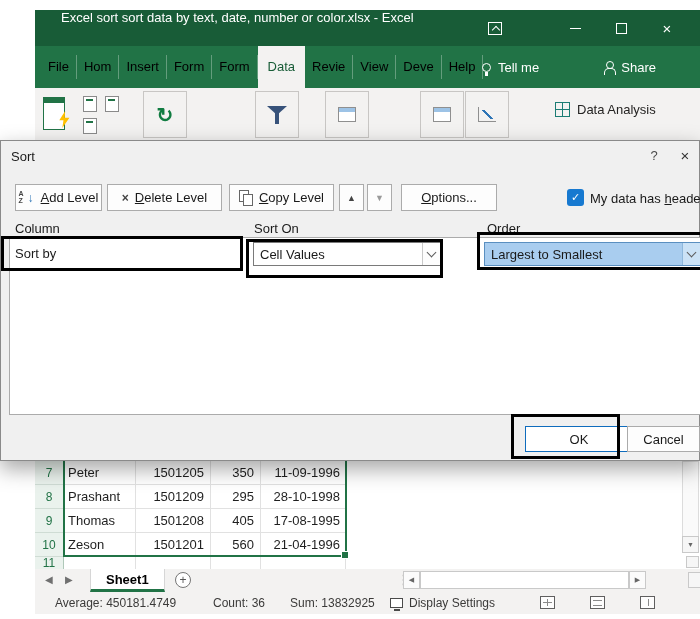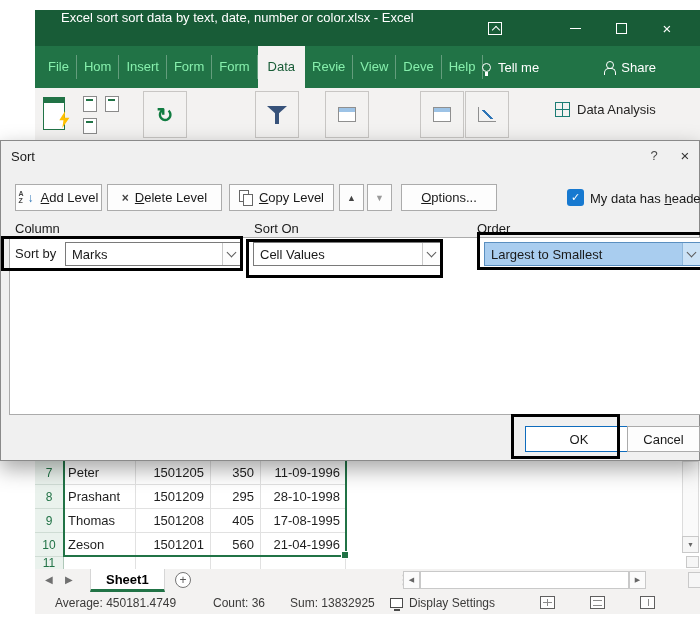--- a/index.html
+++ b/index.html
@@ -12,21 +12,21 @@
 .win-title{color:#fff;font-size:13px;margin-left:26px;white-space:nowrap}
 .tb-btn{position:absolute;top:0;height:36px;width:34px;display:flex;align-items:center;justify-content:center;color:#fff;cursor:default}
 .tb-ribbonopts{right:188px}.tb-min{right:108px}.tb-max{right:62px}.tb-close{right:16px;font-size:15px}
 .ro-box{width:14px;height:13px;border:1px solid #fff;position:relative}
 .ro-box:after{content:"";position:absolute;left:3.5px;top:4.5px;width:5px;height:5px;border-top:1.5px solid #fff;border-right:1.5px solid #fff;transform:rotate(-45deg)}
 .min-line{width:11px;border-top:1.5px solid #fff}
 .max-box{width:11px;height:11px;border:1.5px solid #fff}
 
 
 .tabsbar{position:absolute;left:35px;top:46px;width:665px;height:42px;background:#217346;display:flex;align-items:center;padding-left:6px}
-.tab{height:24px;line-height:24px;padding:0 7px;color:#86efac;font-size:13px;border-right:1px solid rgba(255,255,255,.3);white-space:nowrap}
+.tab{height:24px;line-height:24px;padding:0 7px;color:#000000;font-size:13px;border-right:1px solid rgba(255,255,255,.3);white-space:nowrap}
 .tab.active{height:42px;line-height:42px;background:#F3F2F1;color:#185C37;border-right:none;padding:0 10px}
 .tellme{position:absolute;left:447px;top:0;height:42px;display:flex;align-items:center;color:#fff;font-size:13px;gap:7px}
 .share{position:absolute;right:44px;top:0;height:42px;display:flex;align-items:center;color:#fff;font-size:13px;gap:6px}
 .bulb{width:9px;height:9px;border:1.5px solid #fff;border-radius:50%;position:relative;display:inline-block}
 .bulb:after{content:"";position:absolute;left:2px;top:8.5px;width:2.5px;height:4px;background:#fff}
 .person{width:12px;height:13px;display:inline-block;position:relative}
 .person:before{content:"";position:absolute;left:3px;top:0;width:6px;height:6px;border:1.3px solid #fff;border-radius:50%}
 .person:after{content:"";position:absolute;left:1px;top:7px;width:10px;height:6px;border:1.3px solid #fff;border-radius:5px 5px 0 0;border-bottom:none}
 
 
@@ -112,21 +112,21 @@
 .ic-addlv .l1,.ic-addlv .l2{position:absolute;left:0;font-size:7px;line-height:8px;font-weight:bold;color:#444}
 .ic-addlv .l1{top:0}.ic-addlv .l2{top:7px}
 .ic-addlv .ar{position:absolute;right:1px;top:0;font-size:12px;line-height:16px;color:#2E75B6}
 .ic-x{font-weight:bold;color:#444;font-size:12px}
 .ic-copy{position:relative;width:14px;height:15px}
 .ic-copy:before{content:"";position:absolute;left:0;top:0;width:8px;height:10px;border:1px solid #666;background:#fff}
 .ic-copy:after{content:"";position:absolute;left:4px;top:4px;width:8px;height:10px;border:1px solid #666;background:#fff}
 .chk{position:absolute;left:566px;top:48px;width:17px;height:17px;background:#1779D0;border-radius:3px;color:#fff;font-size:11px;display:flex;align-items:center;justify-content:center}
 .chk-label{position:absolute;left:589px;top:50px;font-size:13px;white-space:nowrap}
 .grp-lbl{position:absolute;top:80px;font-size:13px}
-.lbl-col{left:14px}.lbl-sorton{left:253px}.lbl-order{left:476px}
+.lbl-col{left:14px}.lbl-sorton{left:253px}.lbl-order{left:486px}
 .dlg-panel{position:absolute;left:8px;top:96px;width:692px;height:178px;background:#fff;border:1px solid #ABABAB;border-right:none}
 .sortby{position:absolute;left:14px;top:105px;font-size:13px}
 .combo{position:absolute;top:101px;height:24px;background:#fff;border:1px solid #7A7A7A;display:flex;align-items:stretch}
 .combo .val{flex:1;padding-left:6px;font-size:13px;display:flex;align-items:center;white-space:nowrap;overflow:hidden}
 .combo .dd{width:18px;border-left:1px solid #C9C9C9;display:flex;align-items:center;justify-content:center;background:#FDFDFD}
 .caret{width:7px;height:7px;border-right:1.6px solid #5a5a5a;border-bottom:1.6px solid #5a5a5a;transform:rotate(45deg);margin-top:-4px}
 .c-col{left:64px;width:176px}
 .c-sorton{left:252px;width:188px}
 .c-order{left:483px;width:217px;background:#A9CDEF;border-color:#5A8FC0}
 .c-order .dd{background:#CBE2F6;border-left-color:#8FB8DC}
@@ -315,26 +315,20 @@
       <span>My data has </span><u>h</u><span>eaders</span>
     </span>
 
     <span class="grp-lbl lbl-col">Column</span>
     <span class="grp-lbl lbl-sorton">Sort On</span>
     <span class="grp-lbl lbl-order">Order</span>
 
     <div class="dlg-panel"></div>
     <span class="sortby">Sort by</span>
 
-    <span class="combo c-col">
-      <span class="val">Marks</span>
-      <span class="dd">
-          <span class="caret"></span>
-        </span>
-    </span>
     <span class="combo c-sorton">
       <span class="val">Cell Values</span>
       <span class="dd">
           <span class="caret"></span>
         </span>
     </span>
     <span class="combo c-order">
       <span class="val">Largest to Smallest</span>
       <span class="dd">
           <span class="caret"></span>

